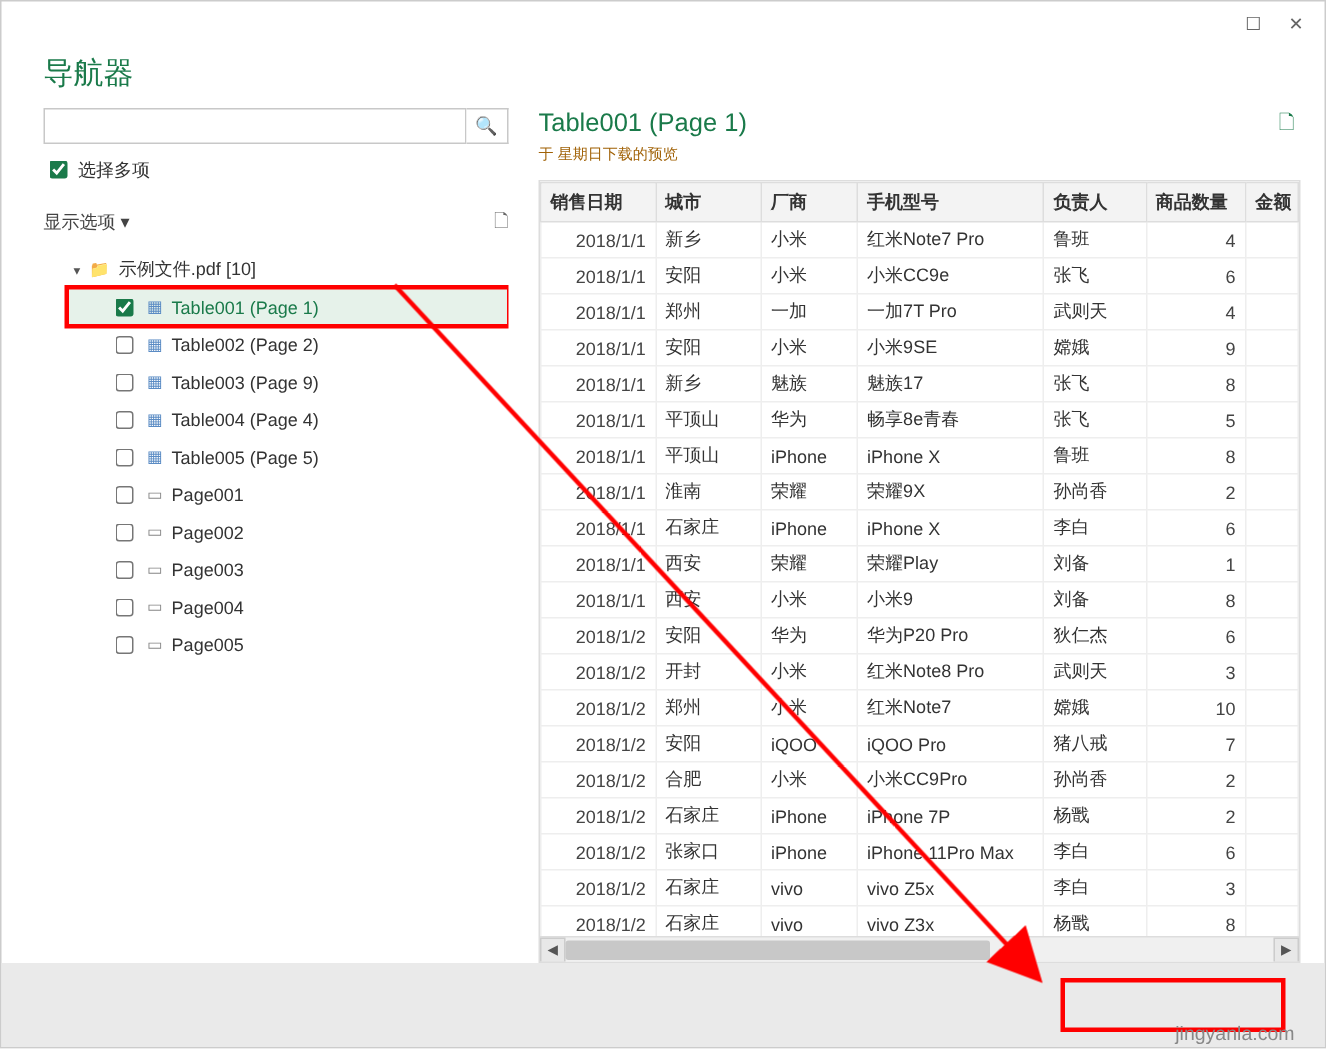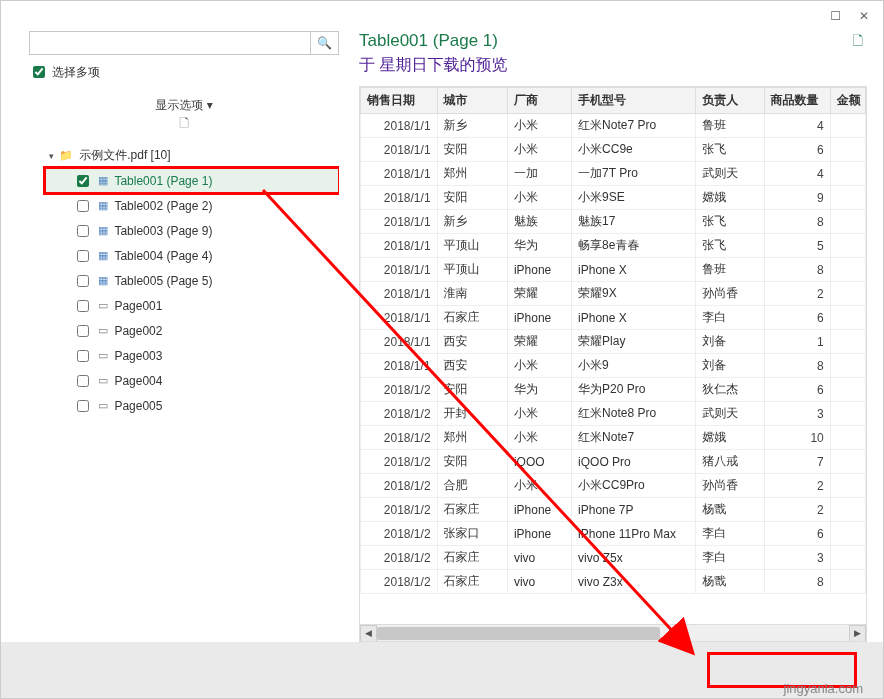--- a/index.html
+++ b/index.html
@@ -24,21 +24,21 @@
   .search-input {
     flex: 1; border: 1px solid #c8c8c8; height: 24px; padding: 2px 6px; font-size: 12px;
   }
   .search-btn {
     width: 28px; border: 1px solid #c8c8c8; border-left: none; background: #fff;
     display: flex; align-items: center; justify-content: center; color: #666; font-size: 12px;
   }
   .check-row {
     display: flex; align-items: center; font-size: 12px; color: #333; margin-bottom: 16px; gap:4px;
   }
-  .options-row { display:flex; justify-content:space-between; align-items:center; margin-bottom:8px;flex-direction:column;}
+  .options-row { display:flex; justify-content:space-between; align-items:center; margin-bottom:8px;}
   .options-link { font-size: 12px; color: #444; cursor: pointer; }
   .options-icon { color:#666; font-size:12px; }
   .tree { font-size: 12px; color: #333; flex:1; overflow:auto; padding-left:16px;}
   .tree-row {
     display: flex; align-items: center; height: 25px; gap: 6px; padding-left: 4px;
   }
   .tree-row.child { padding-left: 28px; }
   .tree-row.selected {
     background: #e6f2ea; color: #1a7a4a;
   }
@@ -47,21 +47,21 @@
   }
   .folder-icon { color: #e8a33d; font-size: 11px; }
   .table-icon { color: #5a8bc4; font-size: 11px; }
   .page-icon { color: #888; font-size: 11px; }
   .tree-chk { width:12px; height:12px; }
   .tri { color:#555; font-size:9px; }
 
   .right-pane { flex: 1; display: flex; flex-direction: column; min-width: 0; }
   .preview-header { display:flex; justify-content:space-between; align-items:flex-start; padding-right:4px; }
   .preview-title { color: #1a7a4a; font-size: 17px; }
-  .preview-sub { font-size: 16px; color: #4c1d95; margin-top: 4px; margin-bottom: 10px; }
+  .preview-sub { font-size: 10px; color: #a16207; margin-top: 4px; margin-bottom: 10px; }
   .refresh-icon { color: #1a7a4a; font-size: 13px; }
 
   .table-wrap { flex:1; overflow:hidden; display:flex; flex-direction:column; border:1px solid #ddd;}
   .data-table { width: 100%; border-collapse: collapse; font-size: 12px; table-layout:fixed;}
   .data-table th {
     background: #f3f3f3; border: 1px solid #ddd; padding: 4px 6px; text-align: left;
     font-weight: bold; color: #333; white-space: nowrap; overflow:hidden;
   }
   .data-table td {
     border: 1px solid #eee; padding: 3px 6px; color: #333; white-space: nowrap; overflow:hidden;
@@ -97,20 +97,23 @@
 </style>
 </head>
 <body>
 
 <div class="window">
   <div class="titlebar">
     <span>☐</span>
     <span class="close-x">✕</span>
   </div>
 
+  <div class="header">
+    <div class="header-title">导航器</div>
+  </div>
 
   <div class="body">
 
     <div class="left-pane">
       <div class="search-row">
         <input class="search-input" type="text" style="">
         <div class="search-btn">
           <span>🔍</span>
         </div>
       </div>

